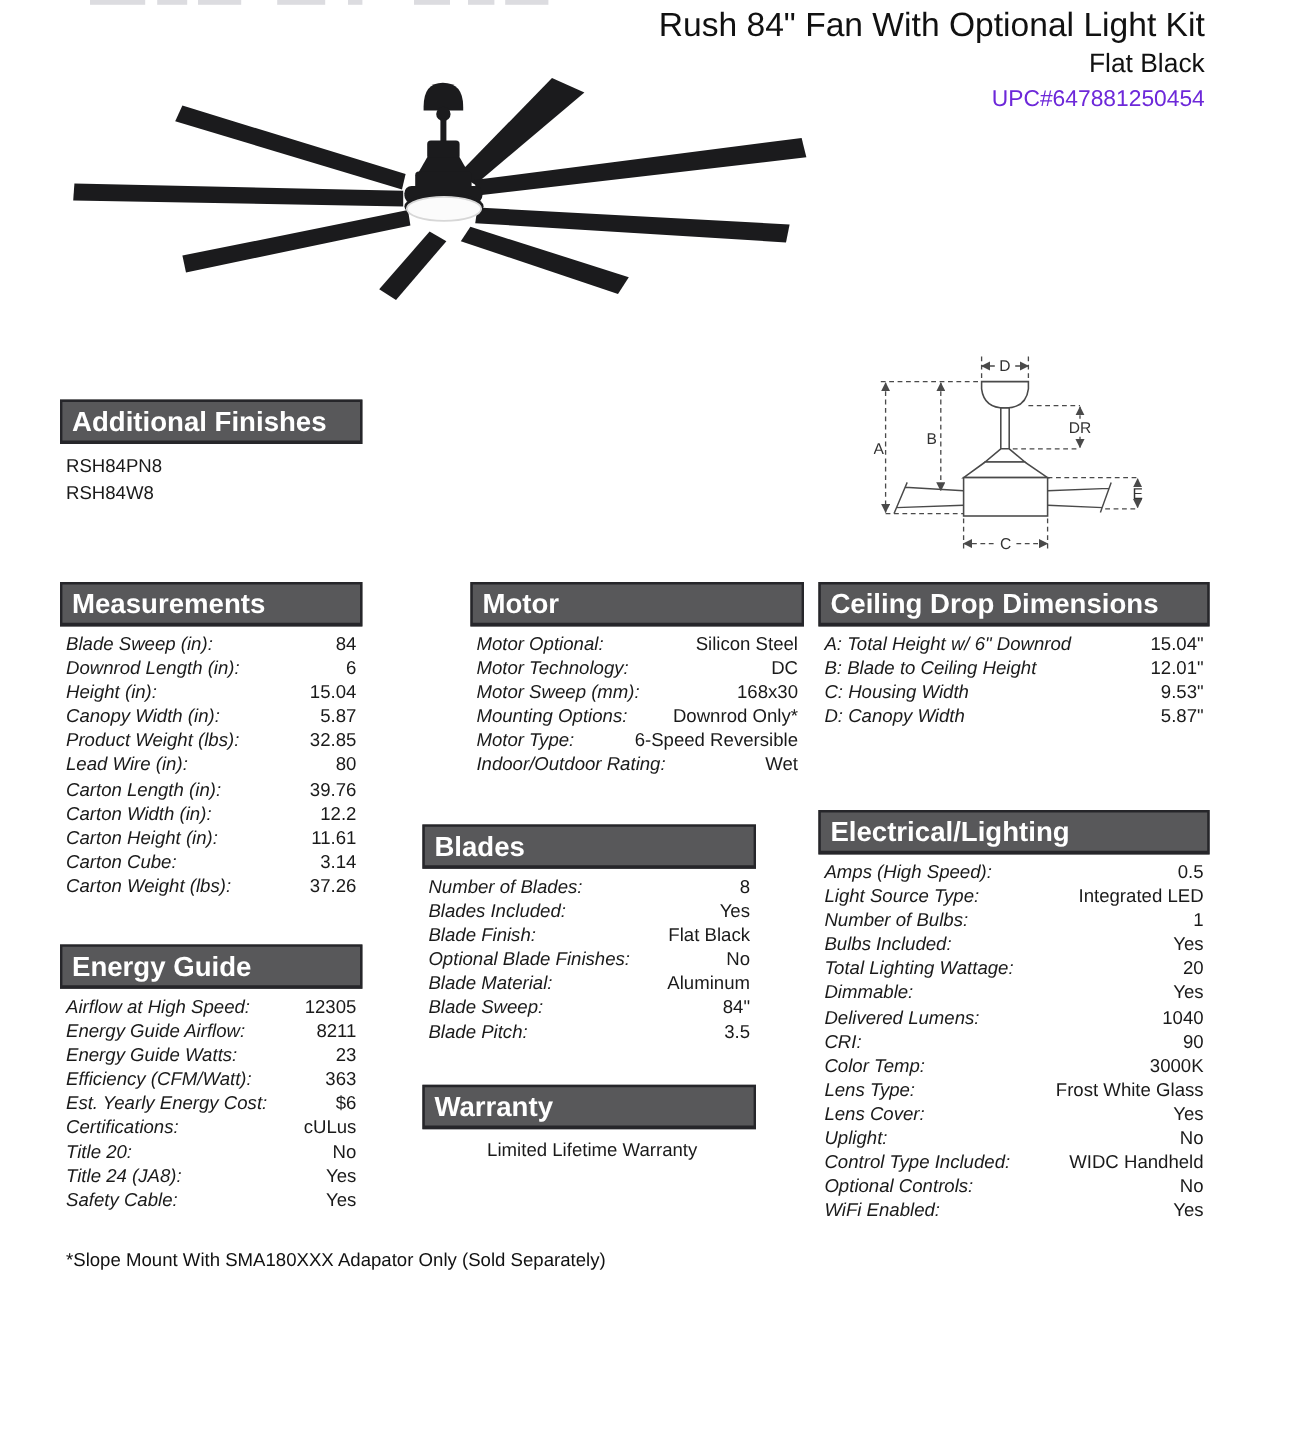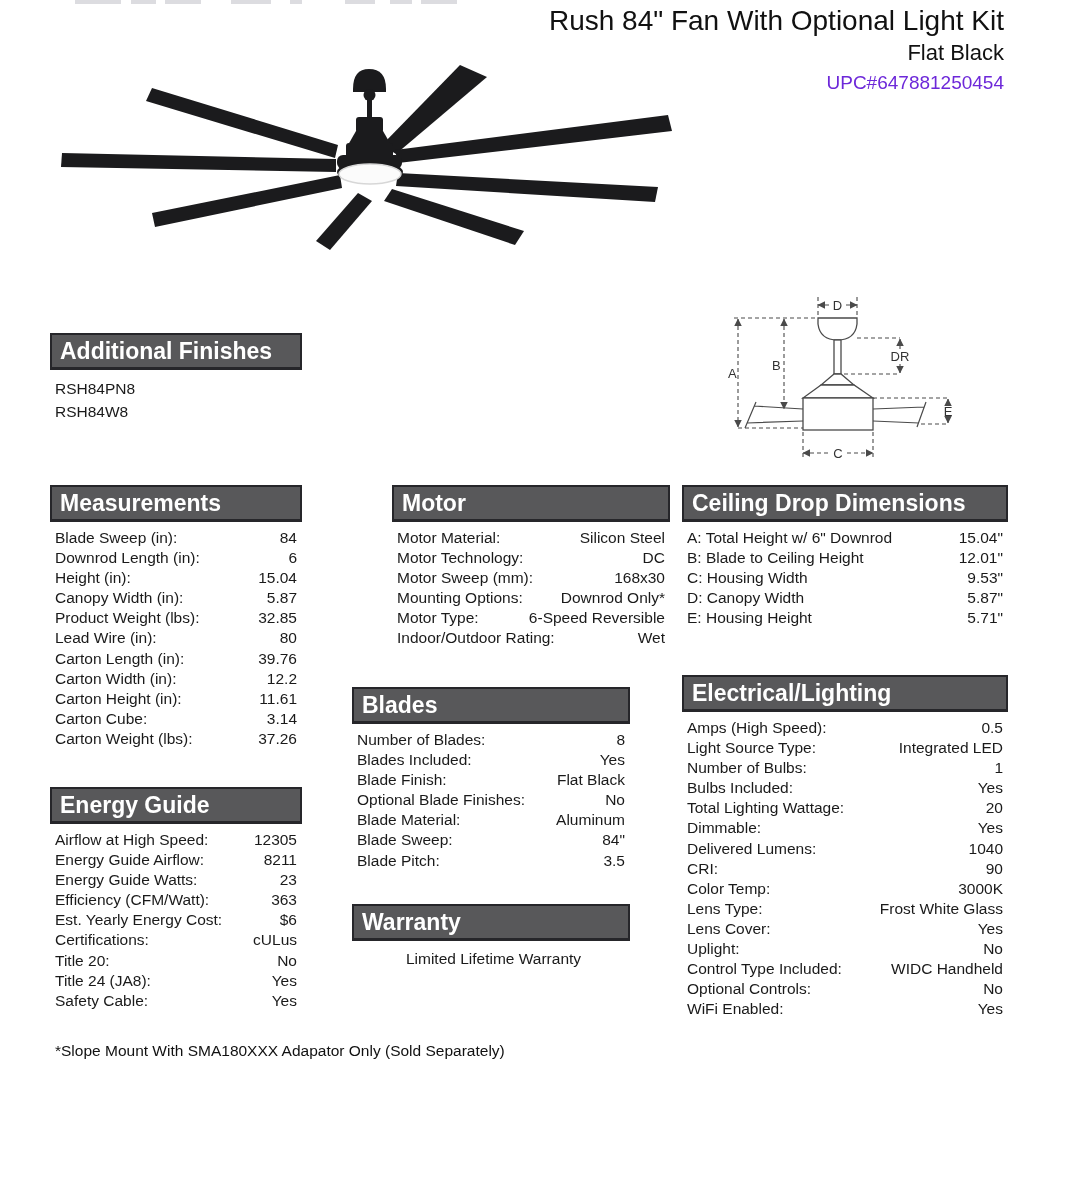--- a/index.html
+++ b/index.html
@@ -25,21 +25,21 @@
   .sec{position:absolute;box-sizing:border-box;}
   .secbar{
     box-sizing:border-box;height:37px;background:var(--section-header-bg,#58585a);
     color:var(--section-header-text,#fff);font-weight:bold;font-size:23px;line-height:31px;
     padding:1px 4px 2px 8px;border:2px solid #26262a;border-bottom-width:3px;
     white-space:nowrap;overflow:hidden;
   }
   .rows{margin-top:6px;}
   .row{display:flex;justify-content:space-between;align-items:baseline;
        font-size:15.5px;line-height:20.1px;padding:0 5px;}
-  .row .lbl{white-space:nowrap;}
+  .row .lbl{white-space:nowrap;font-style:italic;}
   .row .val{white-space:nowrap;text-align:right;}
   .finish-list{margin-top:7px;padding-left:5px;}
   .finish-item{font-weight:normal;font-size:15.5px;line-height:23px;}
   .warranty-text{margin-top:8px;padding-left:5px;font-size:15.5px;line-height:20px;text-align:center;}
   .footnote{position:absolute;left:55px;top:1042px;font-size:15.5px;color:#111;}
   .imgwrap{position:absolute;}
   .fan-fill{fill:var(--fan-black,#1b1b1d);}
   .diag-line{stroke:var(--line-gray,#4a4a4a);stroke-width:1.2;fill:none;}
   .diag-dash{stroke:var(--line-gray,#4a4a4a);stroke-width:1.1;fill:none;stroke-dasharray:4 3;}
   .diag-shape{stroke:var(--line-gray,#4a4a4a);stroke-width:1.3;fill:#ffffff;}
@@ -261,21 +261,21 @@
           <span class="val">Yes</span>
         </div>
       </div>
   </section>
 
   <section class="sec" style="left:352px;top:485px;width:278px;margin-left:40px;">
     <div class="secbar">Motor</div>
     <div class="rows">
 
         <div class="row">
-          <span class="lbl">Motor Material:</span>
+          <span class="lbl">Motor Optional:</span>
           <span class="val">Silicon Steel</span>
         </div>
 
         <div class="row">
           <span class="lbl">Motor Technology:</span>
           <span class="val">DC</span>
         </div>
 
         <div class="row">
           <span class="lbl">Motor Sweep (mm):</span>
@@ -362,24 +362,20 @@
         <div class="row">
           <span class="lbl">C: Housing Width</span>
           <span class="val">9.53"</span>
         </div>
 
         <div class="row">
           <span class="lbl">D: Canopy Width</span>
           <span class="val">5.87"</span>
         </div>
 
-        <div class="row">
-          <span class="lbl">E: Housing Height</span>
-          <span class="val">5.71"</span>
-        </div>
       </div>
   </section>
 
   <section class="sec" style="left:682px;top:650px;width:326px;margin-top:25px;">
     <div class="secbar">Electrical/Lighting</div>
     <div class="rows">
 
         <div class="row">
           <span class="lbl">Amps (High Speed):</span>
           <span class="val">0.5</span>

